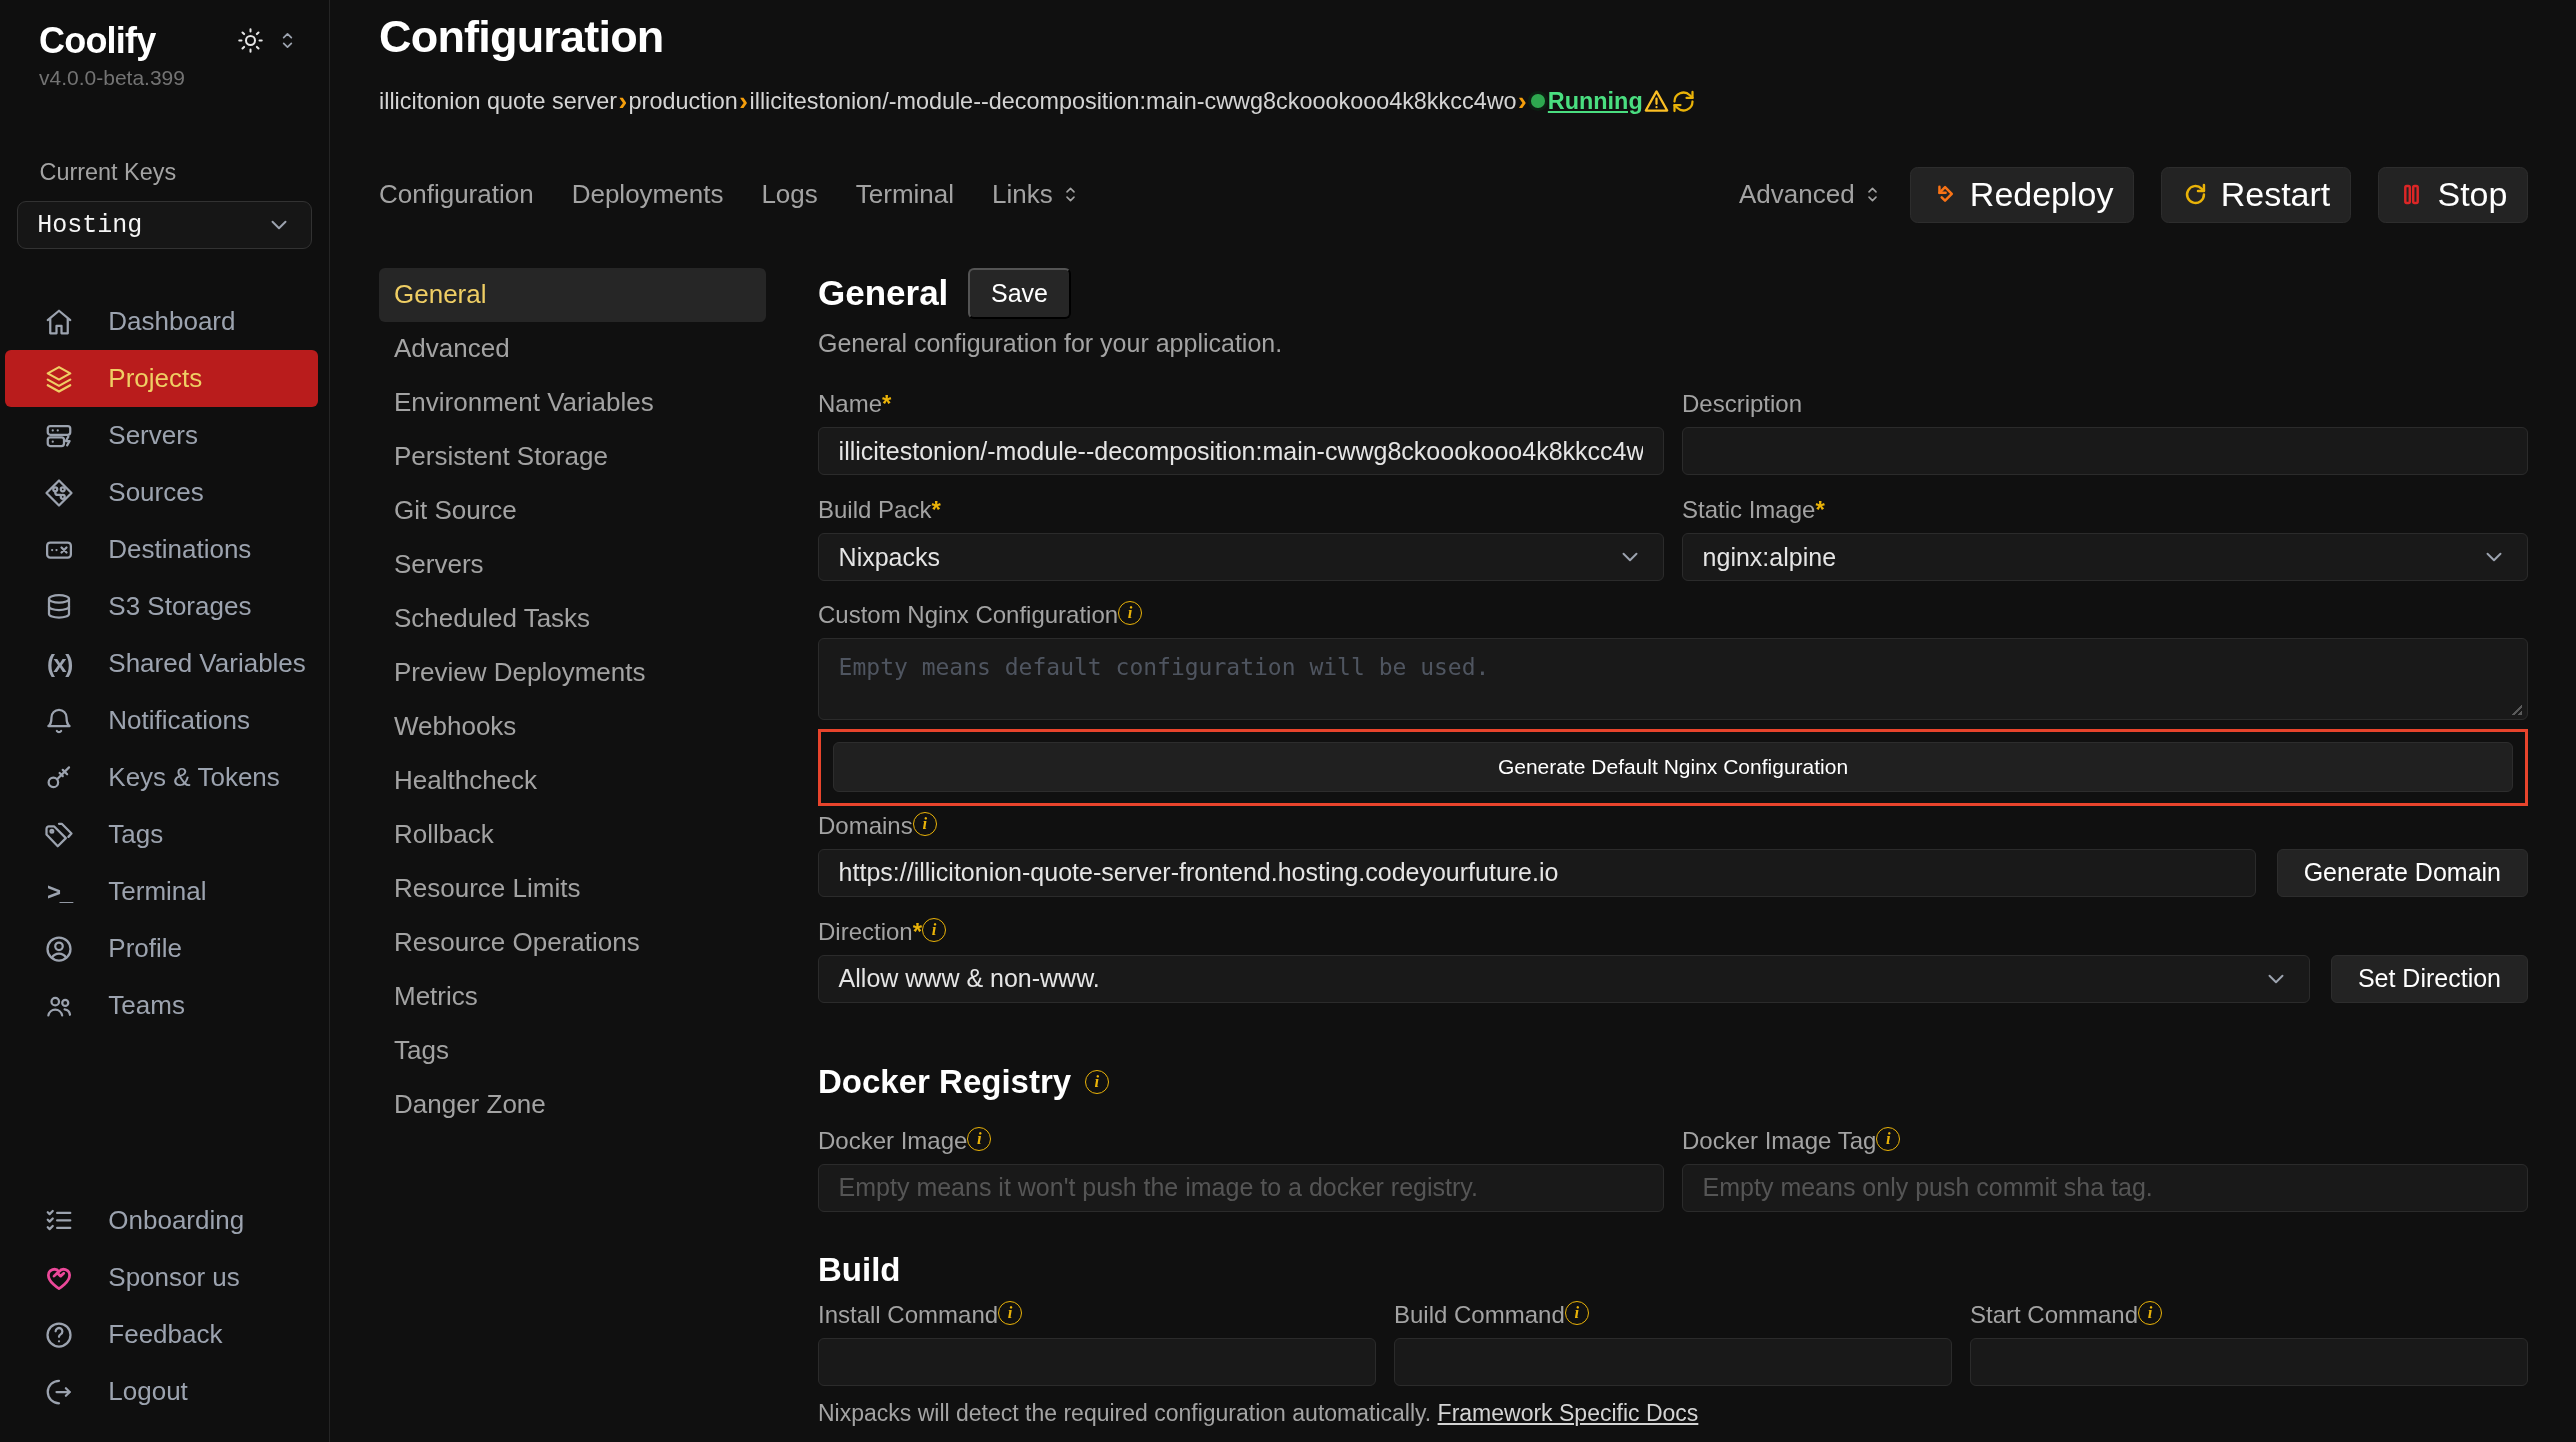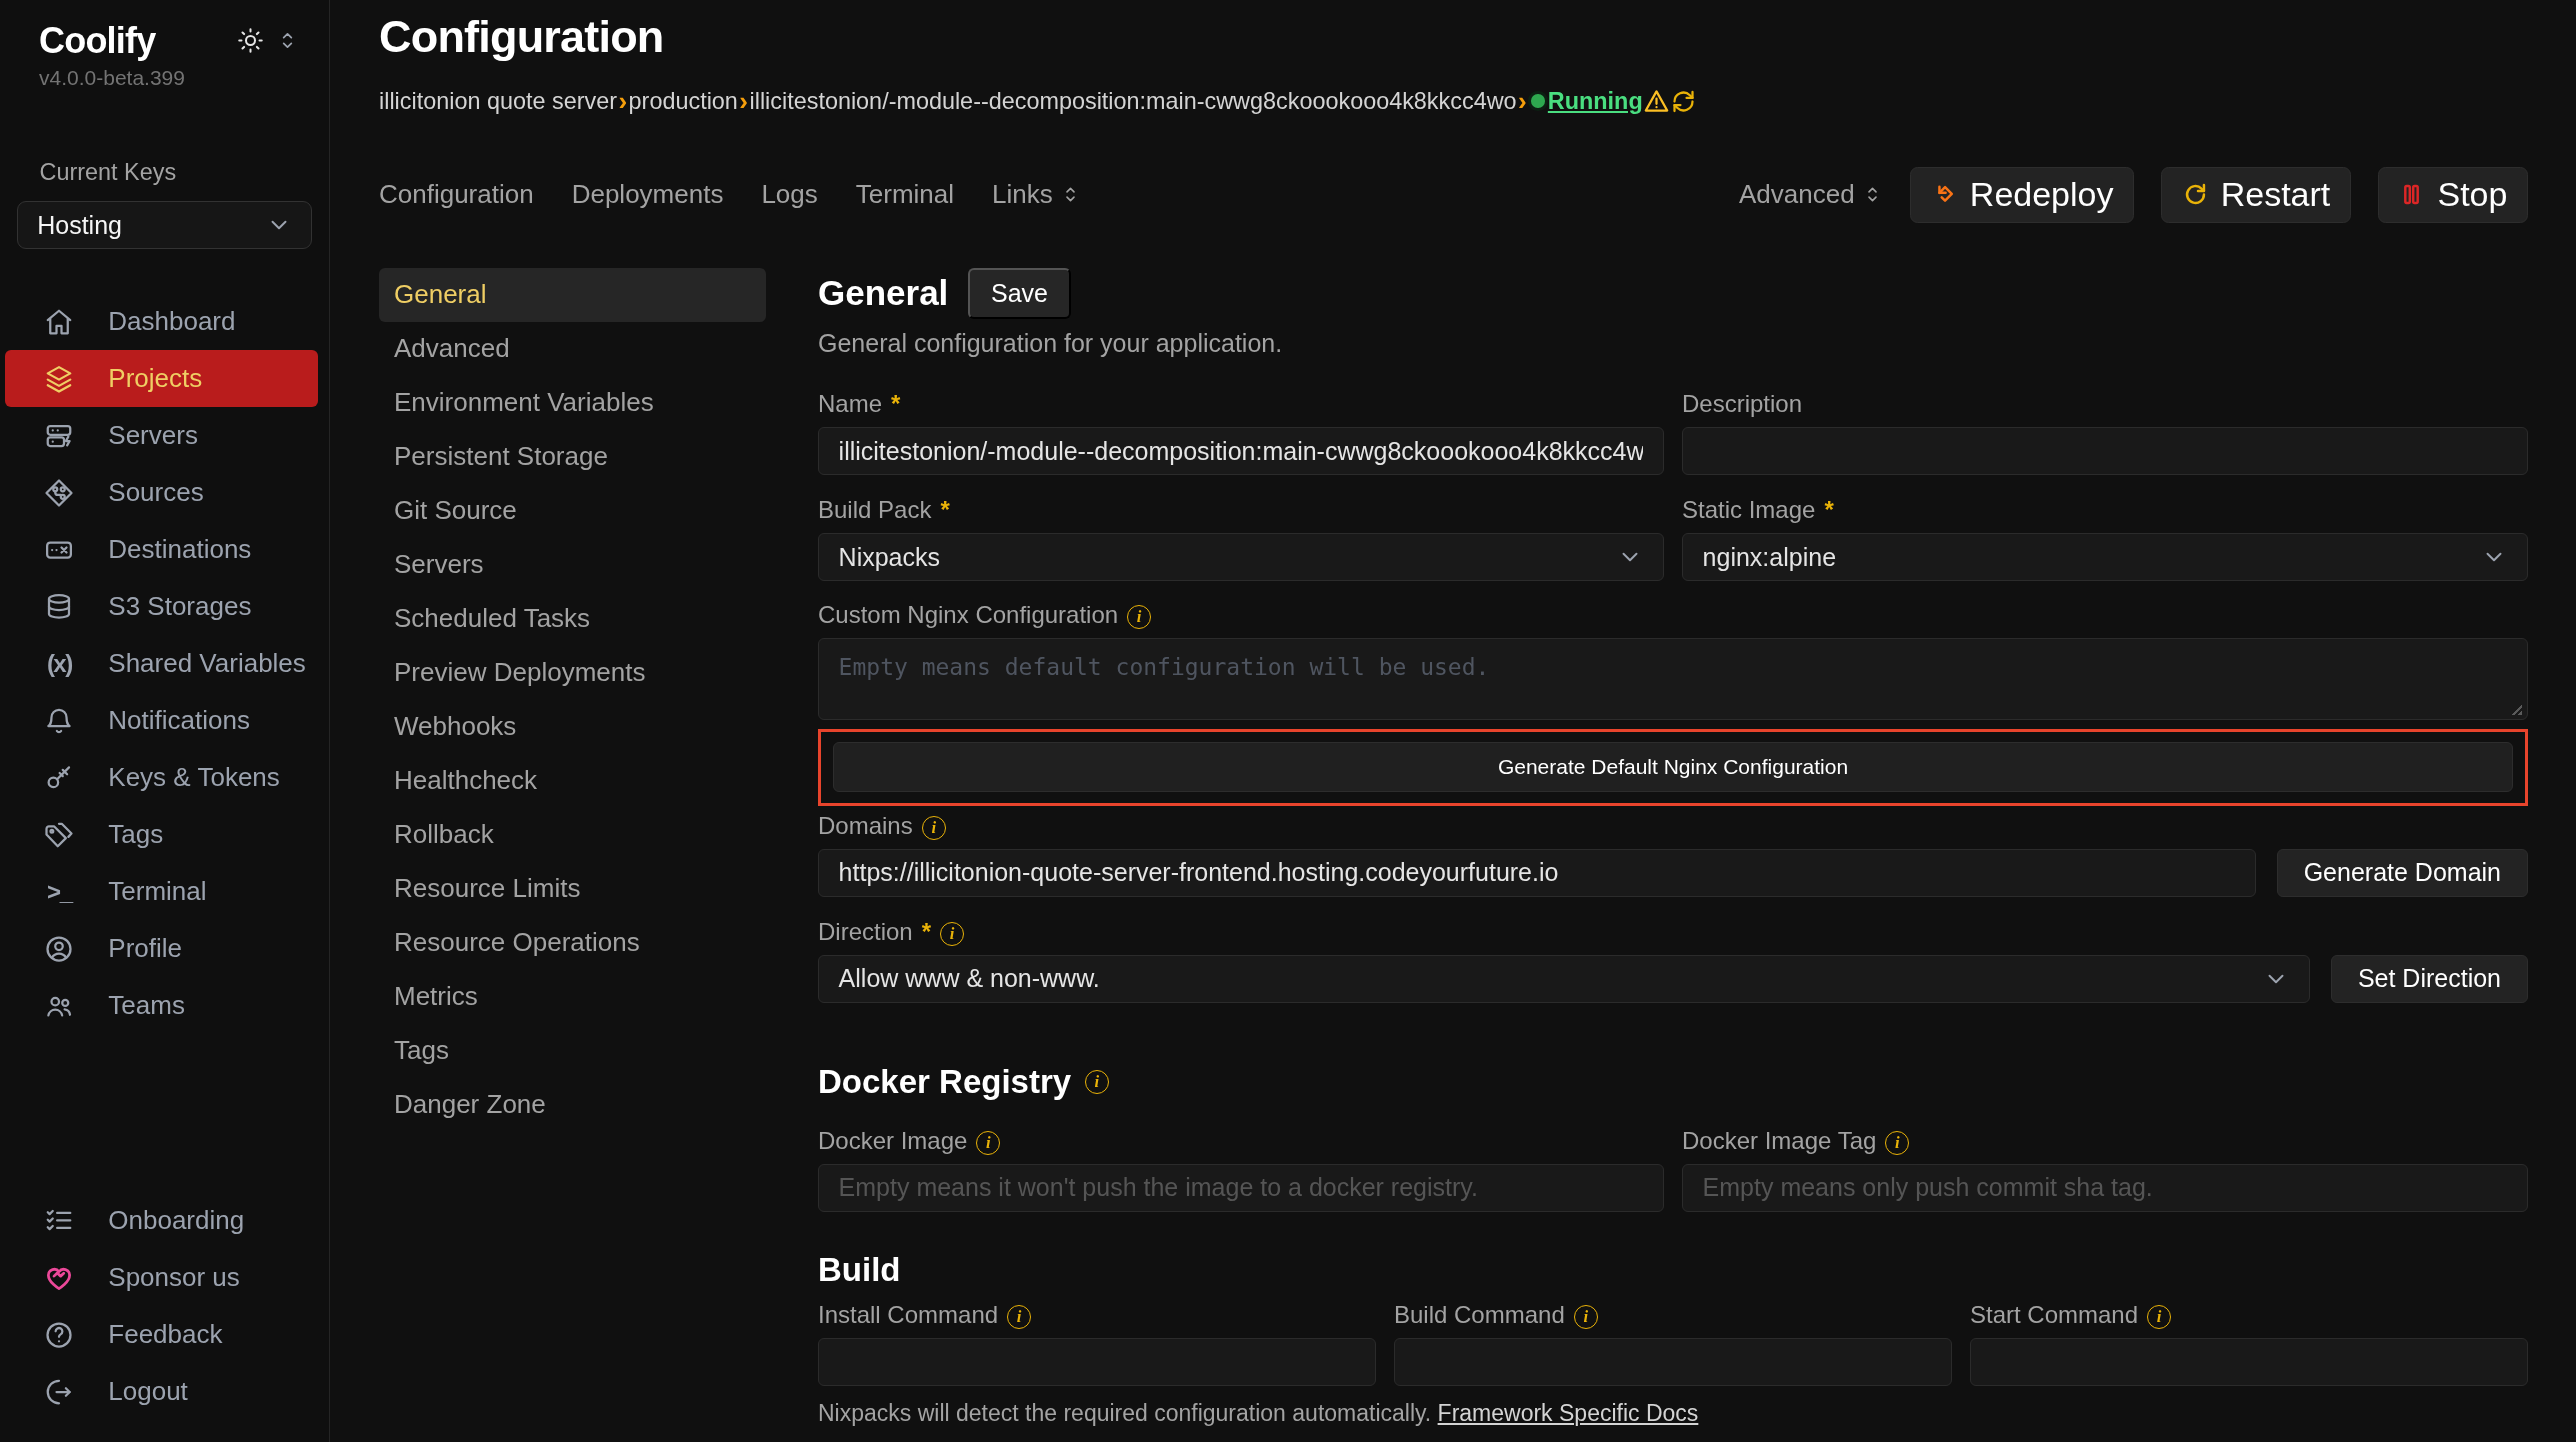--- a/index.html
+++ b/index.html
@@ -10,21 +10,21 @@
   
   .sidebar { width:330px; min-width:330px; height:100%; background:#0f0f0f;
     border-right:0.8px solid #252525; display:flex; flex-direction:column; padding:19.6px 0 23px 0; }
   .logo-row { display:flex; align-items:flex-start; justify-content:space-between; padding:0 30px 0 39px; }
   .logo { font-size:36px; font-weight:700; color:#ffffff; letter-spacing:-0.8px; }
   .logo-icons { display:flex; align-items:center; gap:12px; margin-top:7.6px; }
   .version { padding:4.5px 39px 0 39px; font-size:21px; color:#737373; }
   .team-label { padding:69px 39px 0 16.6px; margin-left:23px; font-size:23.4px; color:#a3a3a3; }
   .team-select { margin:15px 16.6px 0 16.6px; height:48px; background:#161616; border:0.8px solid #323232;
     border-radius:9px; display:flex; align-items:center; justify-content:space-between; padding:0 19.6px; }
-  .team-select span { font-size:25px; color:#f5f5f5; }
+  .team-select span { font-size:25px; color:#f5f5f5;font-family:Liberation Mono, monospace; }
   .nav { margin-top:44px; display:flex; flex-direction:column; }
   .nav-item { height:57px; display:flex; align-items:center; gap:34px; padding-left:39px;
     margin:0 10.6px 0 5.3px; border-radius:6px; color:#9ca3af; font-size:26px; cursor:pointer; }
   .nav-item svg { width:30px; height:30px; flex:none; }
   .nav-item.active { background:#b91c1c; color:#efce64; }
   .icon-text { font-size:24px; font-weight:700; width:30px; text-align:center; letter-spacing:-1.5px; }
   .spacer { flex:1 1 auto; }
   .stroke { fill:none; stroke:currentColor; stroke-width:1.8; stroke-linecap:round; stroke-linejoin:round; }
   .pink { color:#ec4899; }
 
@@ -53,21 +53,21 @@
 
   .fields { flex:1; margin-left:52px; display:flex; flex-direction:column; }
   .sec-head-row { display:flex; align-items:center; gap:19.6px; }
   .sec-title { font-size:35px; font-weight:700; color:#ffffff; }
   .save-btn { background:#262626; border-radius:6px; padding:9px 21px; font-size:25px; color:#ffffff; cursor:pointer; }
   .subtitle { margin-top:10.6px; font-size:25px; color:#a3a3a3; }
 
   .row2 { display:flex; gap:18px; }
   .col { flex:1 1 0; min-width:0; }
   .row3 { display:flex; gap:18px; }
-  .field-label { display:flex; align-items:flex-end; gap:9px; font-size:24px; color:#a3a3a3; }
+  .field-label { display:flex; align-items:flex-start; font-size:24px; color:#a3a3a3; }
   .req { color:#eab308; font-weight:700; }
   .info-icon { width:24px; height:24px; border:1.5px solid #eab308; border-radius:50%; color:#eab308;
     font-size:16.6px; display:inline-flex; align-items:center; justify-content:center; font-weight:700; flex:none; }
   .info-icon::before { content:"i"; font-style:italic; font-family:"Liberation Serif", serif; }
   .input, .select { width:100%; height:48px; background:#191919; border:0.8px solid #2b2b2b; border-radius:6px;
     padding:0 19.6px; font-size:25px; color:#e5e5e5; font-family:"Liberation Sans", sans-serif; outline:none; }
   .input::placeholder { color:#555555; }
   .select { display:flex; align-items:center; justify-content:space-between; cursor:pointer; }
   .chev-down { width:26px; height:26px; color:#9ca3af; flex:none; }
   .mt-label { margin-top:32px; }

